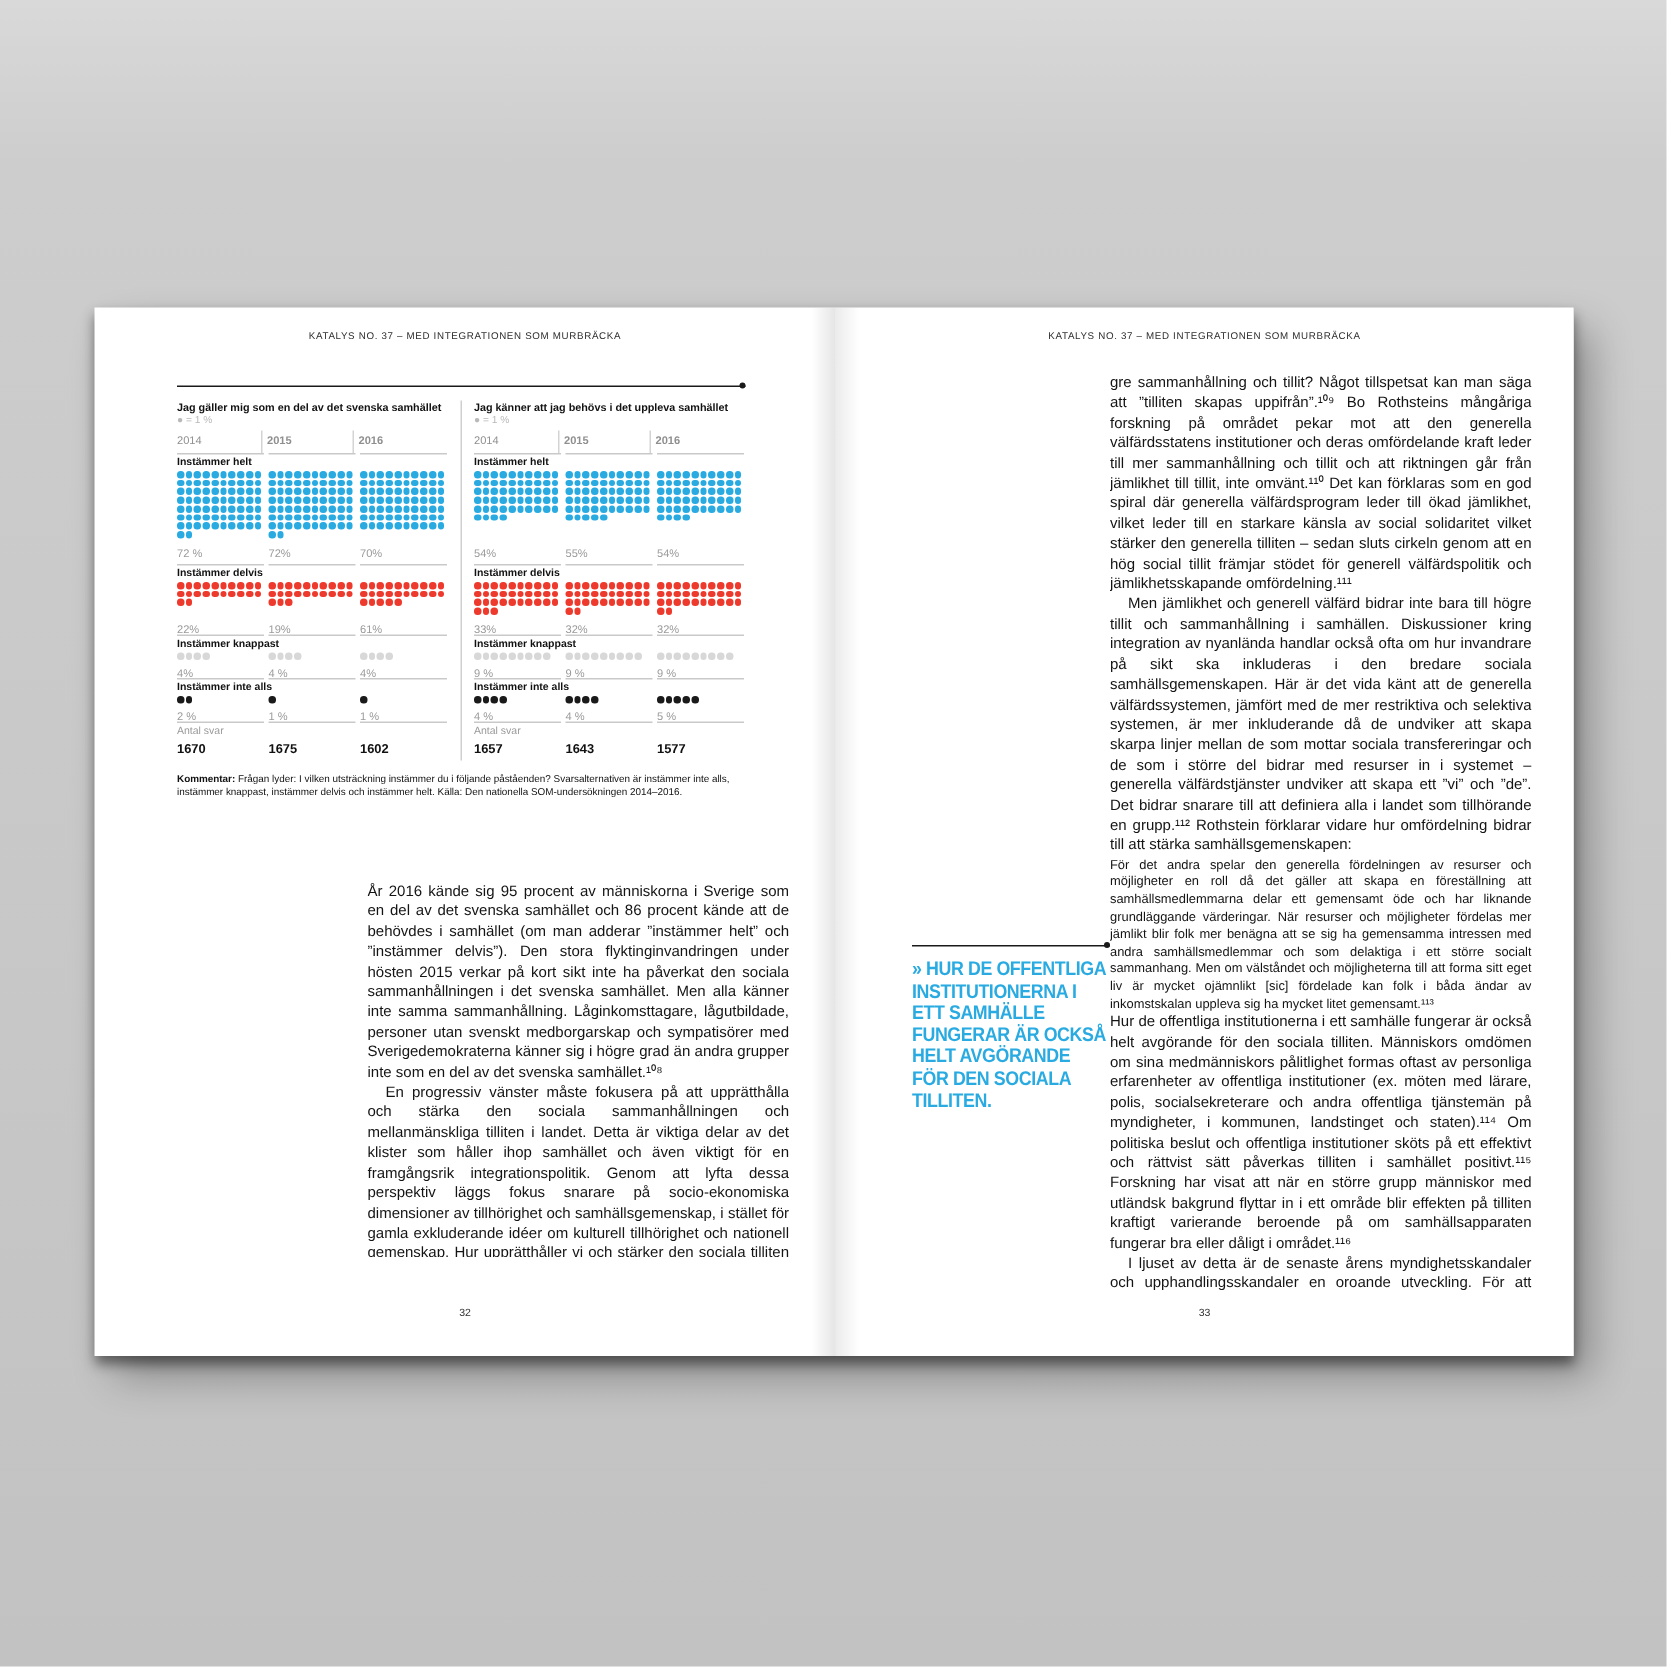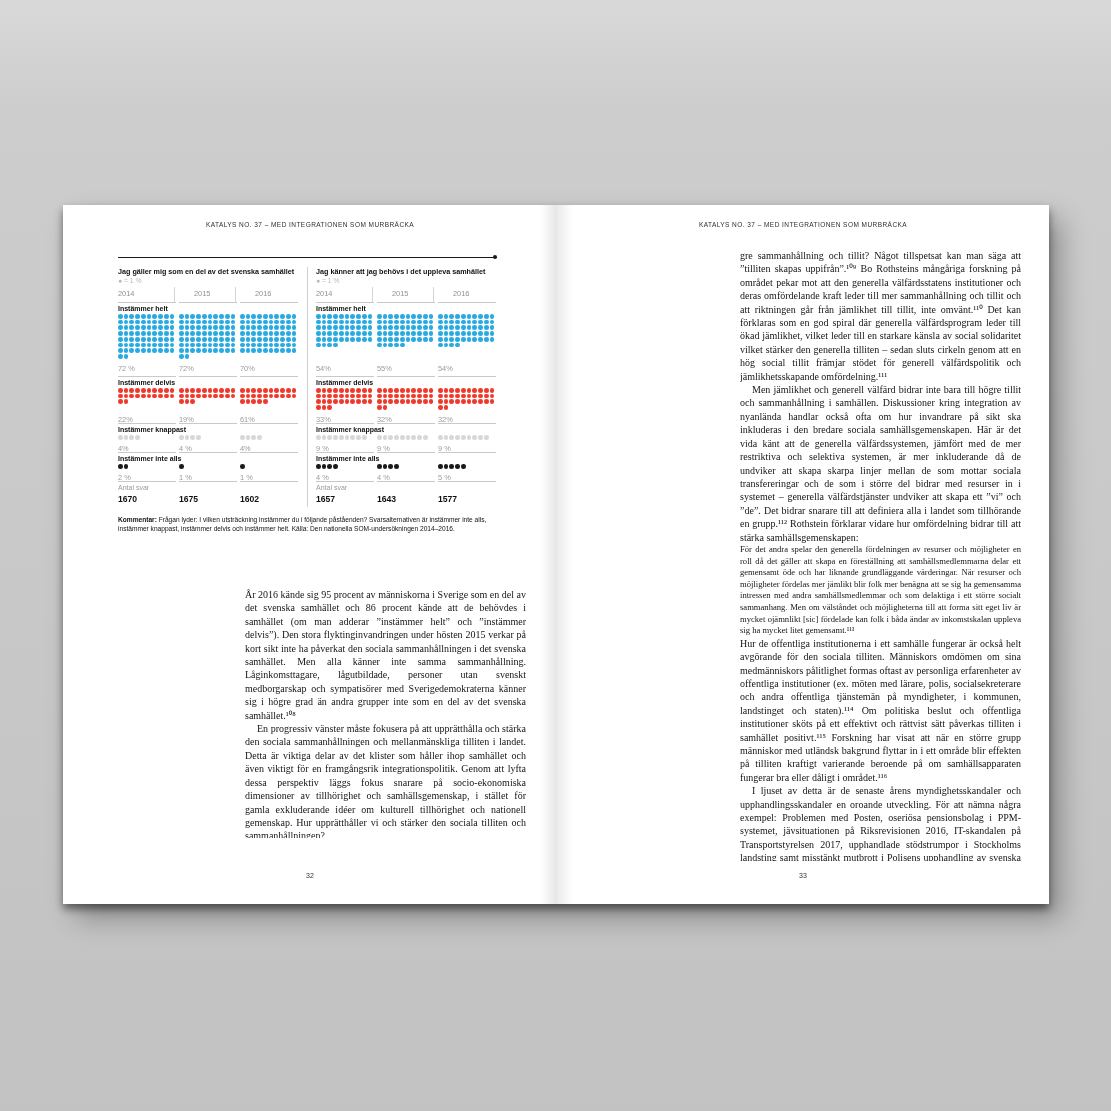--- a/index.html
+++ b/index.html
@@ -28,37 +28,37 @@
   .chart-block{position:absolute;left:55px;top:52px;width:379px;}
   .diagram-caption{margin-top:6px;font-weight:bold;font-size:9.6px;line-height:13px;color:#111;}
   .chart{display:flex;margin-top:9px;}
   .panel{flex:1;}
   .panel.panel-sep{border-left:1px solid #cfcfcf;padding-left:8px;margin-left:6px;}
   .panel-title{font-weight:bold;font-size:7.2px;line-height:9px;height:10px;white-space:nowrap;overflow:hidden;color:#111;}
   .panel-legend{font-size:6.8px;height:10px;color:#b9b9b9;}
   .cols{display:flex;}
   .col{width:61px;box-sizing:border-box;padding-right:3px;}
   .yearrow{font-size:7.4px;color:#8f8f8f;padding:2px 0 4px;}
-  .col + .col .yearrow{border-left:1px solid #d4d4d4;padding-left:19px;margin-left:-5px;}
+  .col + .col .yearrow{border-left:1px solid #d4d4d4;padding-left:3px;margin-left:-5px;font-weight:bold;}
   .sec{border-top:1px solid #c9c9c9;padding-top:2px;box-sizing:border-box;}
   .cat{font-weight:bold;font-size:7px;line-height:8px;height:9px;white-space:nowrap;color:#111;}
   .dots{display:flex;flex-wrap:wrap;width:58px;align-content:flex-start;}
   .dot{width:4.7px;height:4.7px;border-radius:50%;margin:0 1.05px 1.05px 0;}
   .pct{font-size:7.4px;color:#9a9a9a;margin-top:2px;}
   .s-helt{height:74px;}   .s-helt .dots{height:48px;}
   .s-delvis{height:47px;} .s-delvis .dots{height:25px;}
   .s-knapp{height:29px;}  .s-knapp .dots{height:7px;}
   .s-inte{height:29px;}   .s-inte .dots{height:7px;}
   .s-antal{height:26px;}
   .antal-lbl{font-size:7px;color:#9a9a9a;height:10px;}
   .antal-val{font-weight:bold;font-size:8.6px;color:#111;}
   .comment{margin-top:9px;font-size:6.6px;line-height:8.8px;color:#111;}
 
   
-  .bodycol{position:absolute;width:281px;font-family:Liberation Serif, serif;
+  .bodycol{position:absolute;width:281px;font-family:Liberation Sans, sans-serif;
     font-size:10px;line-height:13.4px;text-align:justify;color:#141414;}
   .body-left{left:182px;top:383px;height:250px;overflow:hidden;}
   .body-right{left:183px;top:44px;height:612px;overflow:hidden;}
   .bodycol p{margin:0;}
   .indent{text-indent:12px;}
   .bquote{font-size:8.6px;line-height:11.6px;margin:9px 0 9px 14px;}
 
   
   .pullquote{position:absolute;left:51px;top:425px;width:132px;}
   .pq-rule{margin-bottom:8px;}
@@ -886,20 +886,24 @@
       <p class="indent">En progressiv vänster måste fokusera på att upprätthålla och stärka den sociala sammanhållningen och mellanmänskliga tilliten i landet. Detta är viktiga delar av det klister som håller ihop samhället och även viktigt för en framgångsrik integrationspolitik. Genom att lyfta dessa perspektiv läggs fokus snarare på socio-ekonomiska dimensioner av tillhörighet och samhällsgemenskap, i stället för gamla exkluderande idéer om kulturell tillhörighet och nationell gemenskap. Hur upprätthåller vi och stärker den sociala tilliten och sammanhållningen?</p>
 
     </div>
 
     <div class="pagenum">32</div>
   </div>
 
   <div class="page page-right">
     <div class="running-header">KATALYS NO. 37 – MED INTEGRATIONEN SOM MURBRÄCKA</div>
 
+    <div class="pullquote">
+      <div class="rule-dot pq-rule"></div>
+      <div class="pq-text accent" style="color: rgb(41, 171, 226);">» HUR DE OFFENTLIGA INSTITUTIONERNA I ETT SAMHÄLLE FUNGERAR ÄR OCKSÅ HELT AVGÖRANDE FÖR DEN SOCIALA TILLITEN.</div>
+    </div>
 
     <div class="bodycol body-right">
       <p>gre sammanhållning och tillit? Något tillspetsat kan man säga att ”tilliten skapas uppifrån”.¹⁰⁹ Bo Rothsteins mångåriga forskning på området pekar mot att den generella välfärdsstatens institutioner och deras omfördelande kraft leder till mer sammanhållning och tillit och att riktningen går från jämlikhet till tillit, inte omvänt.¹¹⁰ Det kan förklaras som en god spiral där generella välfärdsprogram leder till ökad jämlikhet, vilket leder till en starkare känsla av social solidaritet vilket stärker den generella tilliten – sedan sluts cirkeln genom att en hög social tillit främjar stödet för generell välfärdspolitik och jämlikhetsskapande omfördelning.¹¹¹</p>
       <p class="indent">Men jämlikhet och generell välfärd bidrar inte bara till högre tillit och sammanhållning i samhällen. Diskussioner kring integration av nyanlända handlar också ofta om hur invandrare på sikt ska inkluderas i den bredare sociala samhällsgemenskapen. Här är det vida känt att de generella välfärdssystemen, jämfört med de mer restriktiva och selektiva systemen, är mer inkluderande då de undviker att skapa skarpa linjer mellan de som mottar sociala transfereringar och de som i större del bidrar med resurser in i systemet – generella välfärdstjänster undviker att skapa ett ”vi” och ”de”. Det bidrar snarare till att definiera alla i landet som tillhörande en grupp.¹¹² Rothstein förklarar vidare hur omfördelning bidrar till att stärka samhällsgemenskapen:</p>
       <p class="bquote">För det andra spelar den generella fördelningen av resurser och möjligheter en roll då det gäller att skapa en föreställning att samhällsmedlemmarna delar ett gemensamt öde och har liknande grundläggande värderingar. När resurser och möjligheter fördelas mer jämlikt blir folk mer benägna att se sig ha gemensamma intressen med andra samhällsmedlemmar och som delaktiga i ett större socialt sammanhang. Men om välståndet och möjligheterna till att forma sitt eget liv är mycket ojämnlikt [sic] fördelade kan folk i båda ändar av inkomstskalan uppleva sig ha mycket litet gemensamt.¹¹³</p>
       <p>Hur de offentliga institutionerna i ett samhälle fungerar är också helt avgörande för den sociala tilliten. Människors omdömen om sina medmänniskors pålitlighet formas oftast av personliga erfarenheter av offentliga institutioner (ex. möten med lärare, polis, socialsekreterare och andra offentliga tjänstemän på myndigheter, i kommunen, landstinget och staten).¹¹⁴ Om politiska beslut och offentliga institutioner sköts på ett effektivt och rättvist sätt påverkas tilliten i samhället positivt.¹¹⁵ Forskning har visat att när en större grupp människor med utländsk bakgrund flyttar in i ett område blir effekten på tilliten kraftigt varierande beroende på om samhällsapparaten fungerar bra eller dåligt i området.¹¹⁶</p>
       <p class="indent">I ljuset av detta är de senaste årens myndighetsskandaler och upphandlingsskandaler en oroande utveckling. För att nämna några exempel: Problemen med Posten, oseriösa pensionsbolag i PPM-systemet, jävsituationen på Riksrevisionen 2016, IT-skandalen på Transportstyrelsen 2017, upphandlade stödstrumpor i Stockholms landsting samt misstänkt mutbrott i Polisens upphandling av svenska pass – listan kan göras längre. Det här är en viktig pusselbit för att förstå utmaningarna med att hålla ihop ett samhälle. SOM-undersökningen visar 2017 att människors bedömning av hur väl olika offentliga myndigheter och verksamheter fungerar har en nedåtgående trend.¹¹⁷ Därtill har förtroendet för de flesta centrala institutioner i samhället minskat sedan 1980-talet.¹¹⁸</p>
     </div>
 
     <div class="pagenum">33</div>

